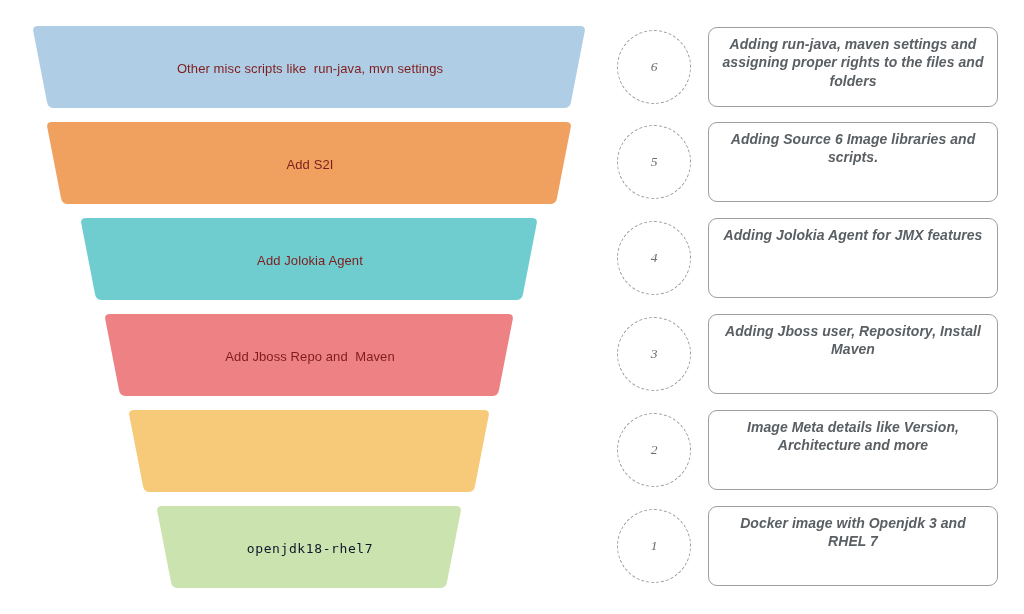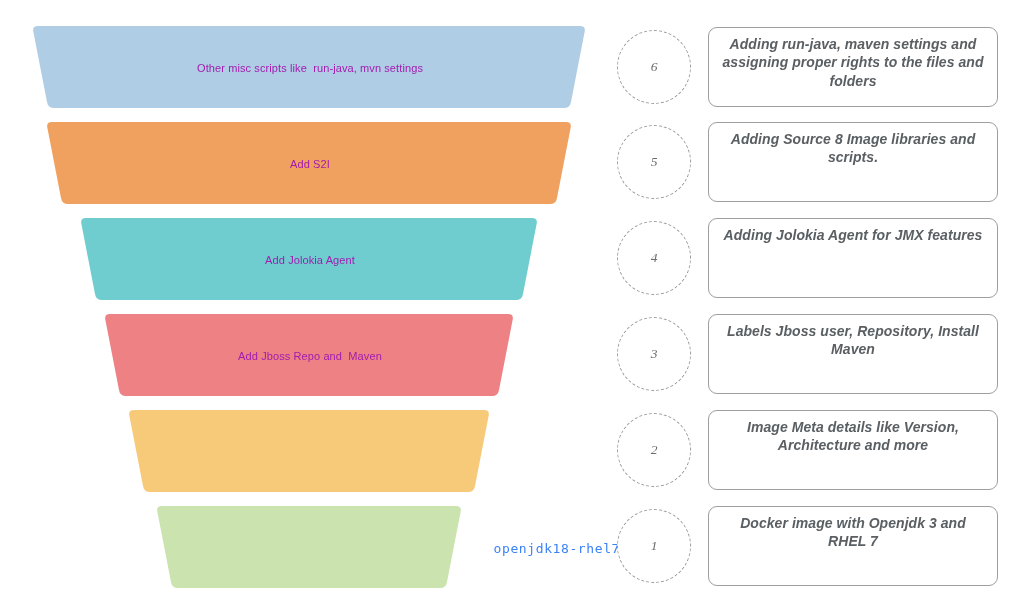--- a/index.html
+++ b/index.html
@@ -32,32 +32,31 @@
   .funnel-shape {
     position: absolute;
     inset: 0;
   }
   .funnel-label {
     position: absolute;
     left: 0; right: 0;
     top: 50%;
     transform: translateY(-50%);
     text-align: center;
-    font-size: 11px;
-    color: #a21caf;
+    font-size: 13px;
+    color: #7f1d1d;
     letter-spacing: 0.1px;
     white-space: pre;
     pointer-events: none;
   }
   .funnel-label.mono {
     font-family: "DejaVu Sans Mono", "Liberation Mono", monospace;
     font-size: 13px;
-    color: #3b82f6;
+    color: #0f172a;
     letter-spacing: 0.6px;
-    text-align: right;
   }
 
   
   #steps {
     position: absolute;
     left: 612px; top: 0;
     width: 412px; height: 614px;
   }
   .step-row {
     position: absolute;
@@ -166,39 +165,39 @@
       <div class="step-box">
         <div class="step-text">Adding run-java, maven settings and assigning proper rights to the files and folders</div>
       </div>
     </div>
 
     <div class="step-row" style="top:114px;">
       <div class="step-circle">
         <span class="step-number">5</span>
       </div>
       <div class="step-box">
-        <div class="step-text">Adding Source 8 Image libraries and scripts.</div>
+        <div class="step-text">Adding Source 6 Image libraries and scripts.</div>
       </div>
     </div>
 
     <div class="step-row" style="top:210px;">
       <div class="step-circle">
         <span class="step-number">4</span>
       </div>
       <div class="step-box">
         <div class="step-text">Adding Jolokia Agent for JMX features</div>
       </div>
     </div>
 
     <div class="step-row" style="top:306px;">
       <div class="step-circle">
         <span class="step-number">3</span>
       </div>
       <div class="step-box">
-        <div class="step-text">Labels Jboss user, Repository, Install Maven</div>
+        <div class="step-text">Adding Jboss user, Repository, Install Maven</div>
       </div>
     </div>
 
     <div class="step-row" style="top:402px;">
       <div class="step-circle">
         <span class="step-number">2</span>
       </div>
       <div class="step-box">
         <div class="step-text">Image Meta details like Version, Architecture and more</div>
       </div>

